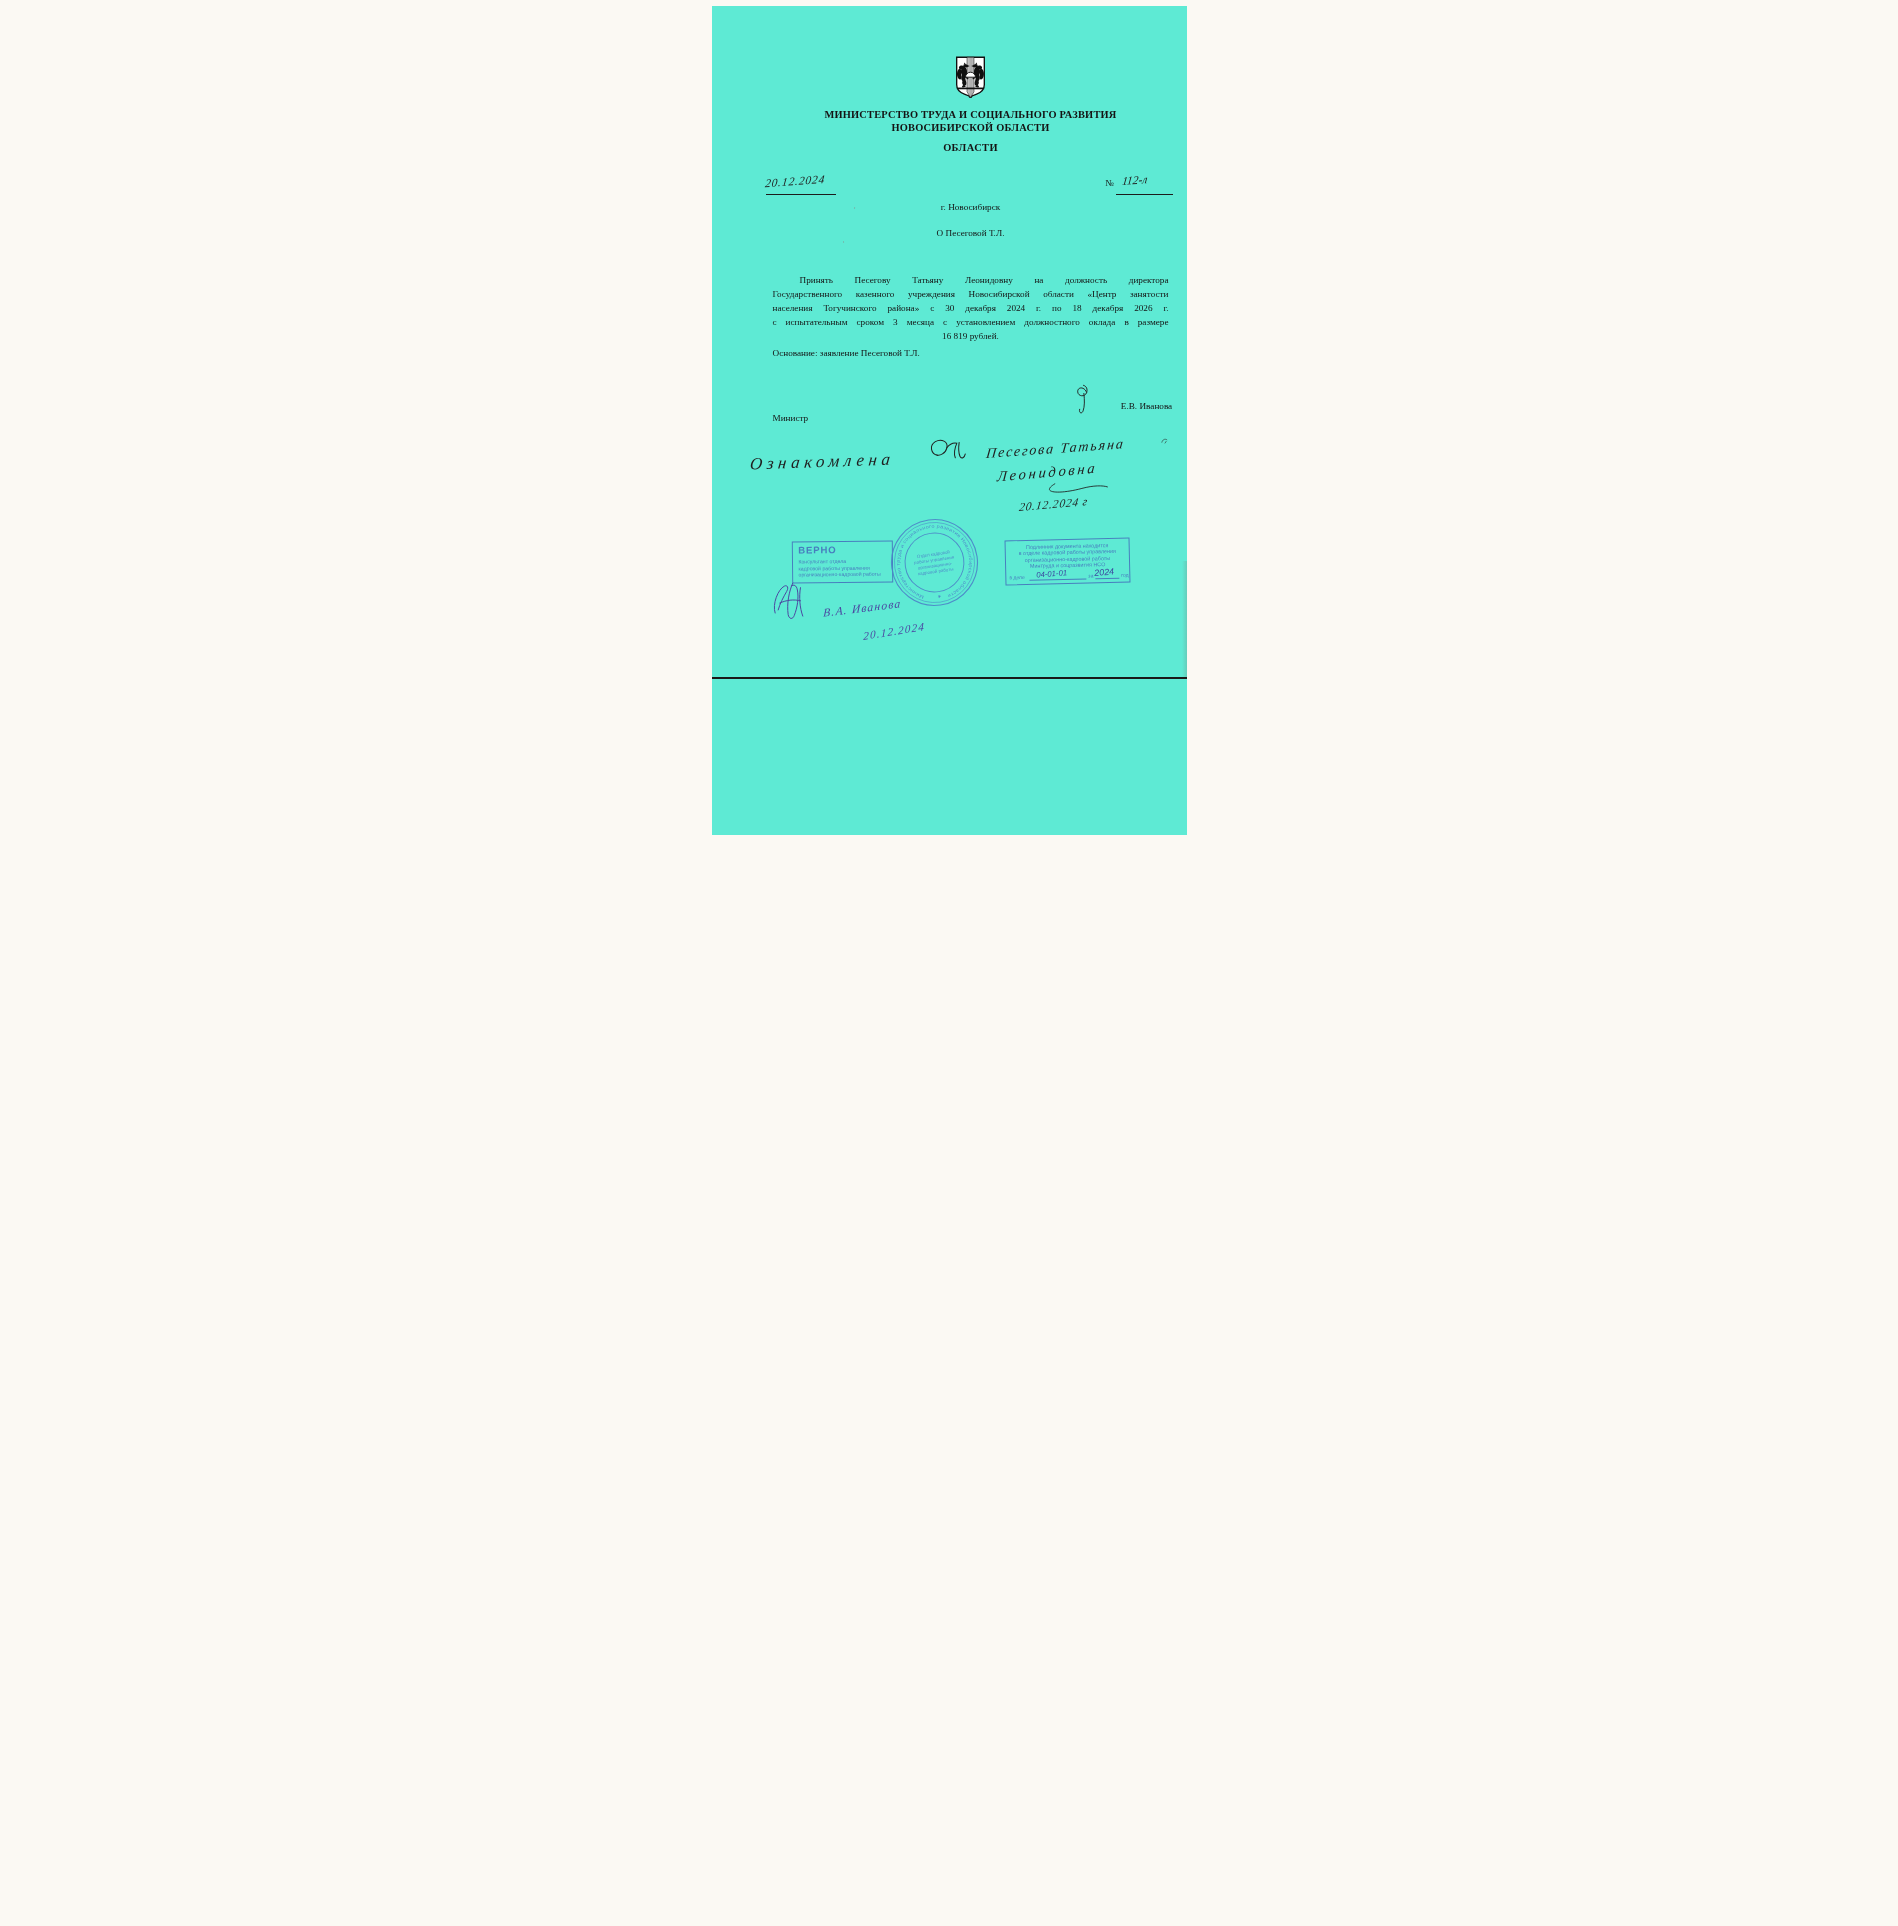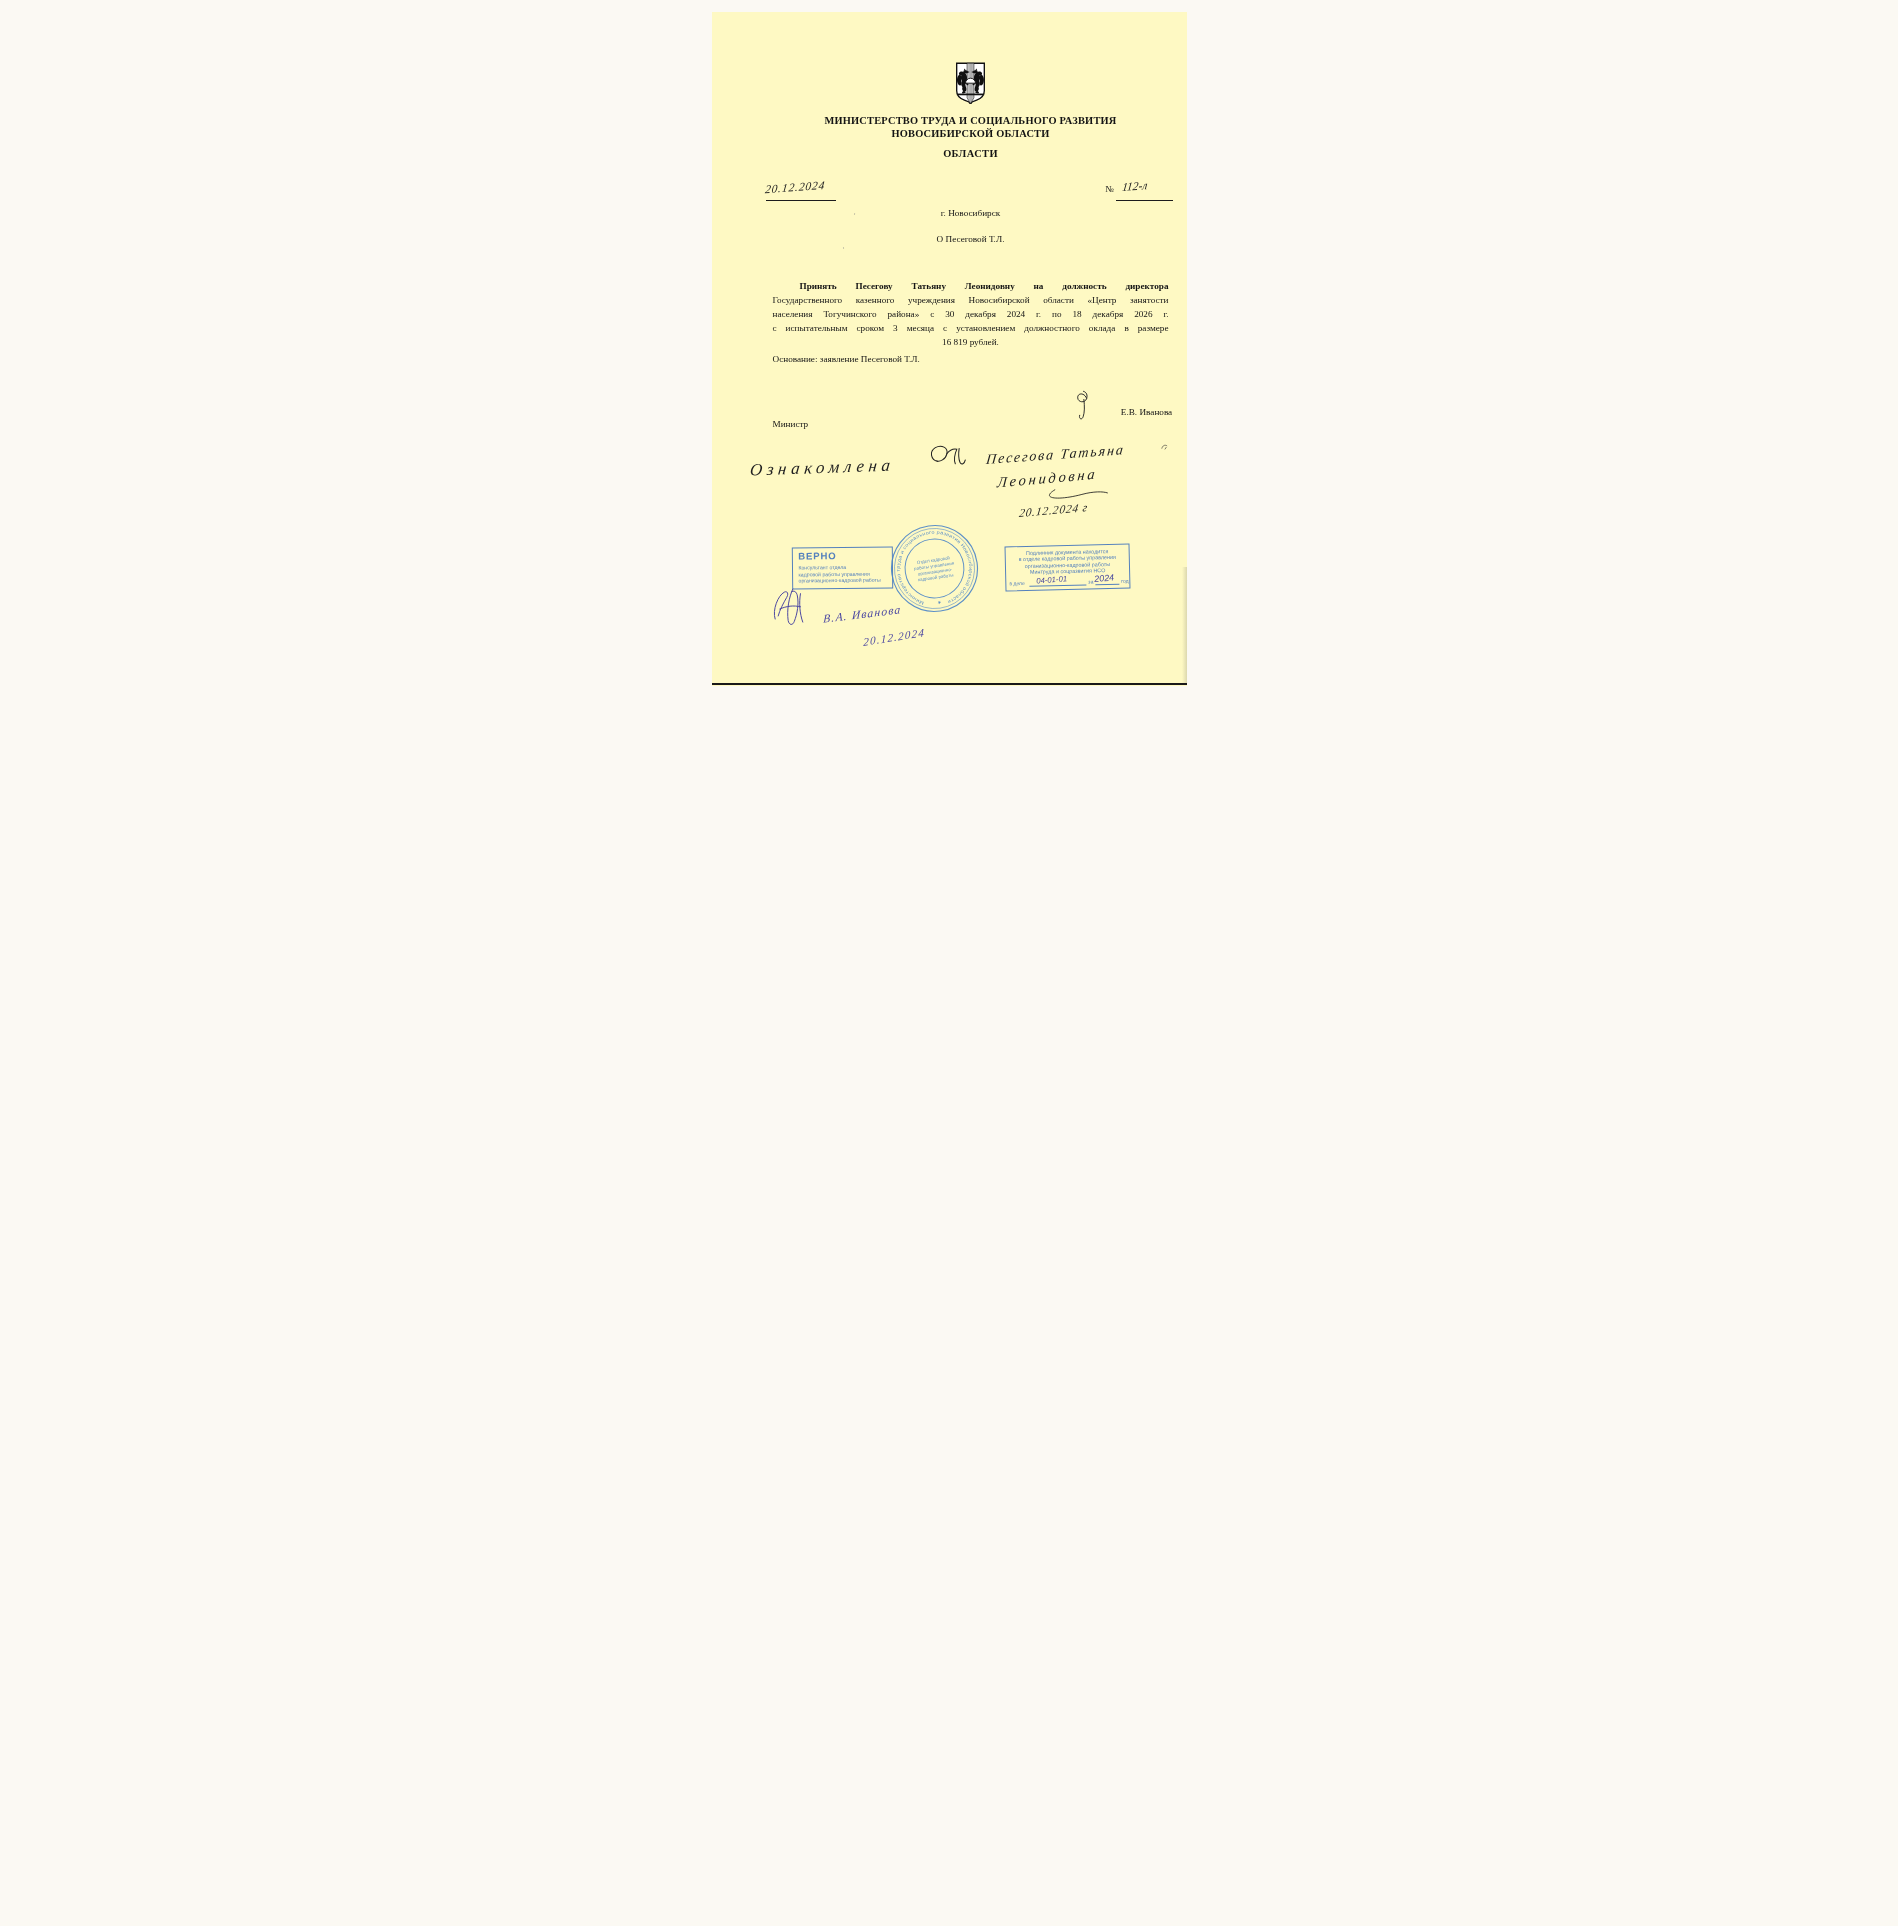--- a/index.html
+++ b/index.html
@@ -1,28 +1,28 @@
 <!DOCTYPE html>
 <html style="font-size:6.2px"><head>
 <meta charset="utf-8">
 <style>
   html,body{margin:0;padding:0;background:#fbf9f3;}
   .page{
-    position:relative;width:475px;height:674px;margin:12px auto;
-    background:#fef9c3;overflow:hidden;
+    position:relative;width:475px;height:829px;margin:6px auto;
+    background:#5eead4;overflow:hidden;
     font-family:"Liberation Serif","DejaVu Serif",serif;color:#141414;
   }
   .abs{position:absolute;}
   .center-col{left:61px;width:396px;text-align:center;}
   .hdr{font-weight:bold;font-size:10.4px;line-height:12.7px;letter-spacing:0.2px;}
   .doctype{font-weight:bold;font-size:10.4px;letter-spacing:0.4px;}
   .ptext{font-size:9.2px;}
   .body-block{left:61px;top:267px;width:396px;font-size:9.2px;line-height:14px;}
   .jline{text-align:justify;text-align-last:justify;}
-  .jline.first{padding-left:27px;font-weight:bold;}
+  .jline.first{padding-left:27px;}
   .lastline{text-align:center;}
   .hand{
     font-family:"Liberation Serif","DejaVu Serif",serif;font-style:italic;color:#1f1f1f;
     white-space:nowrap;
   }
   .uline{height:0;border-bottom:0.8px solid #1c1c1c;}
   
   .stamp-rect{
     border:1px solid #4677bd;color:#4677bd;background:transparent;
     font-family:"Liberation Sans","DejaVu Sans",sans-serif;opacity:.92;

